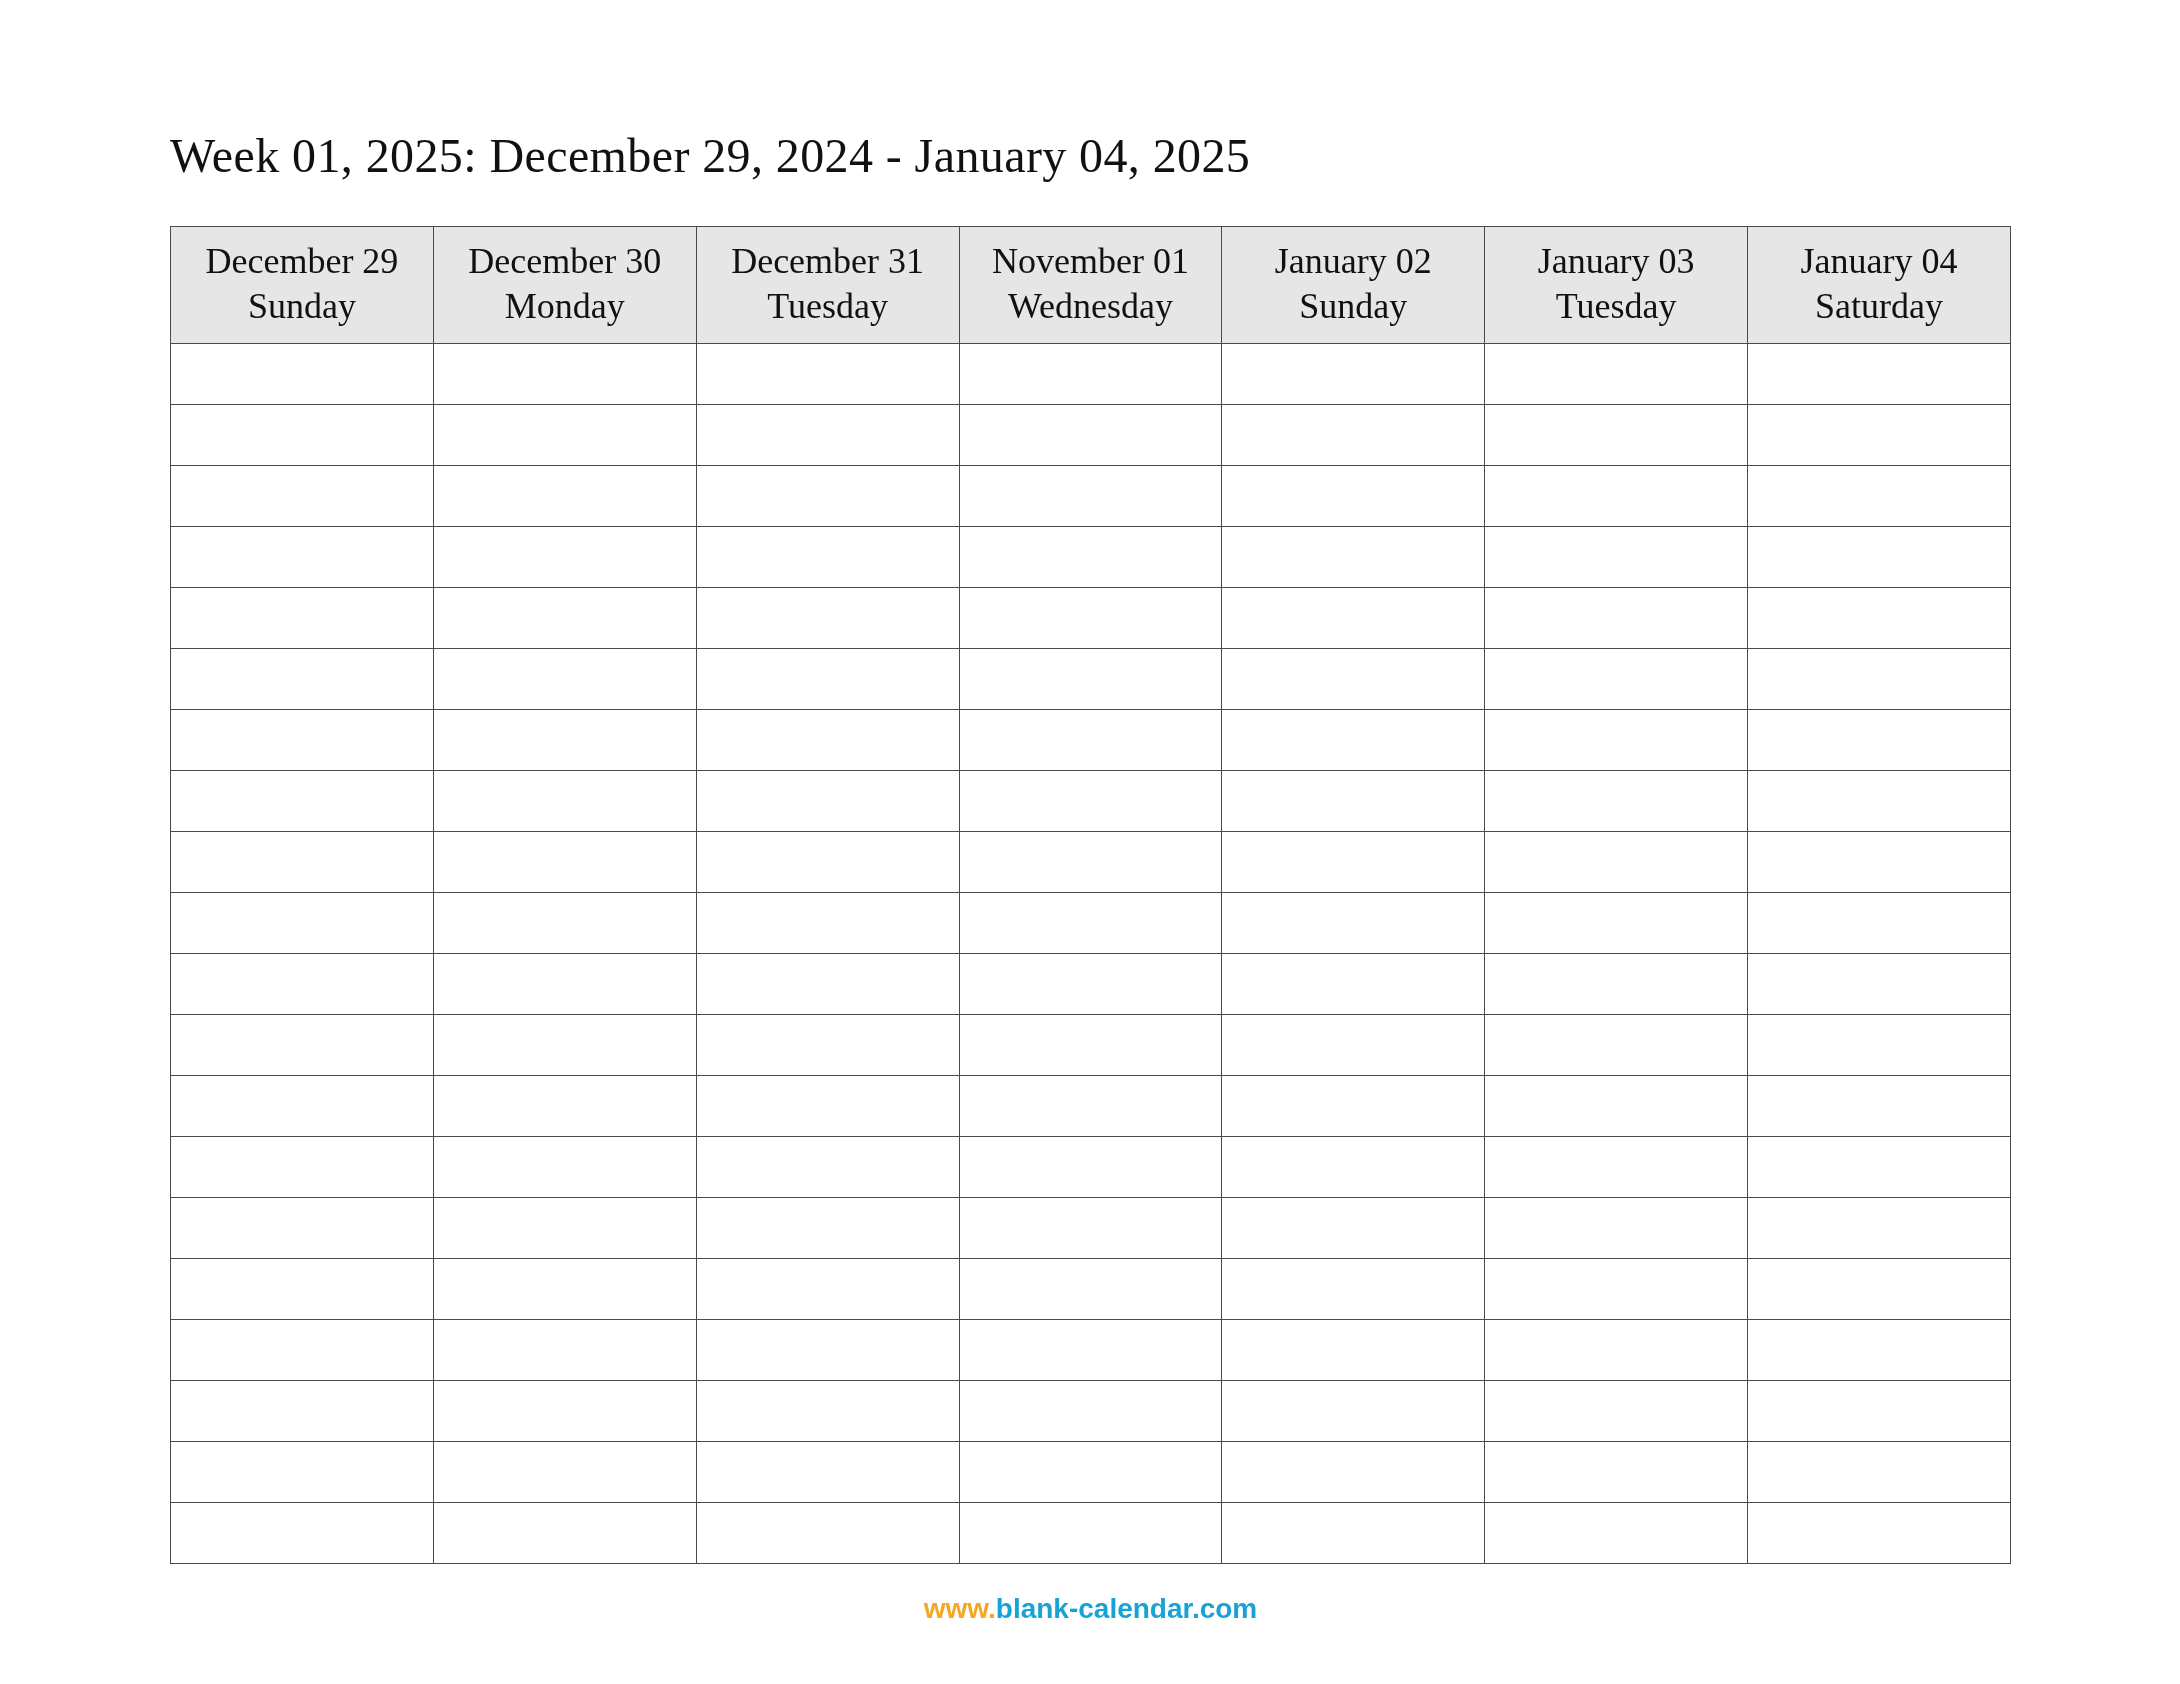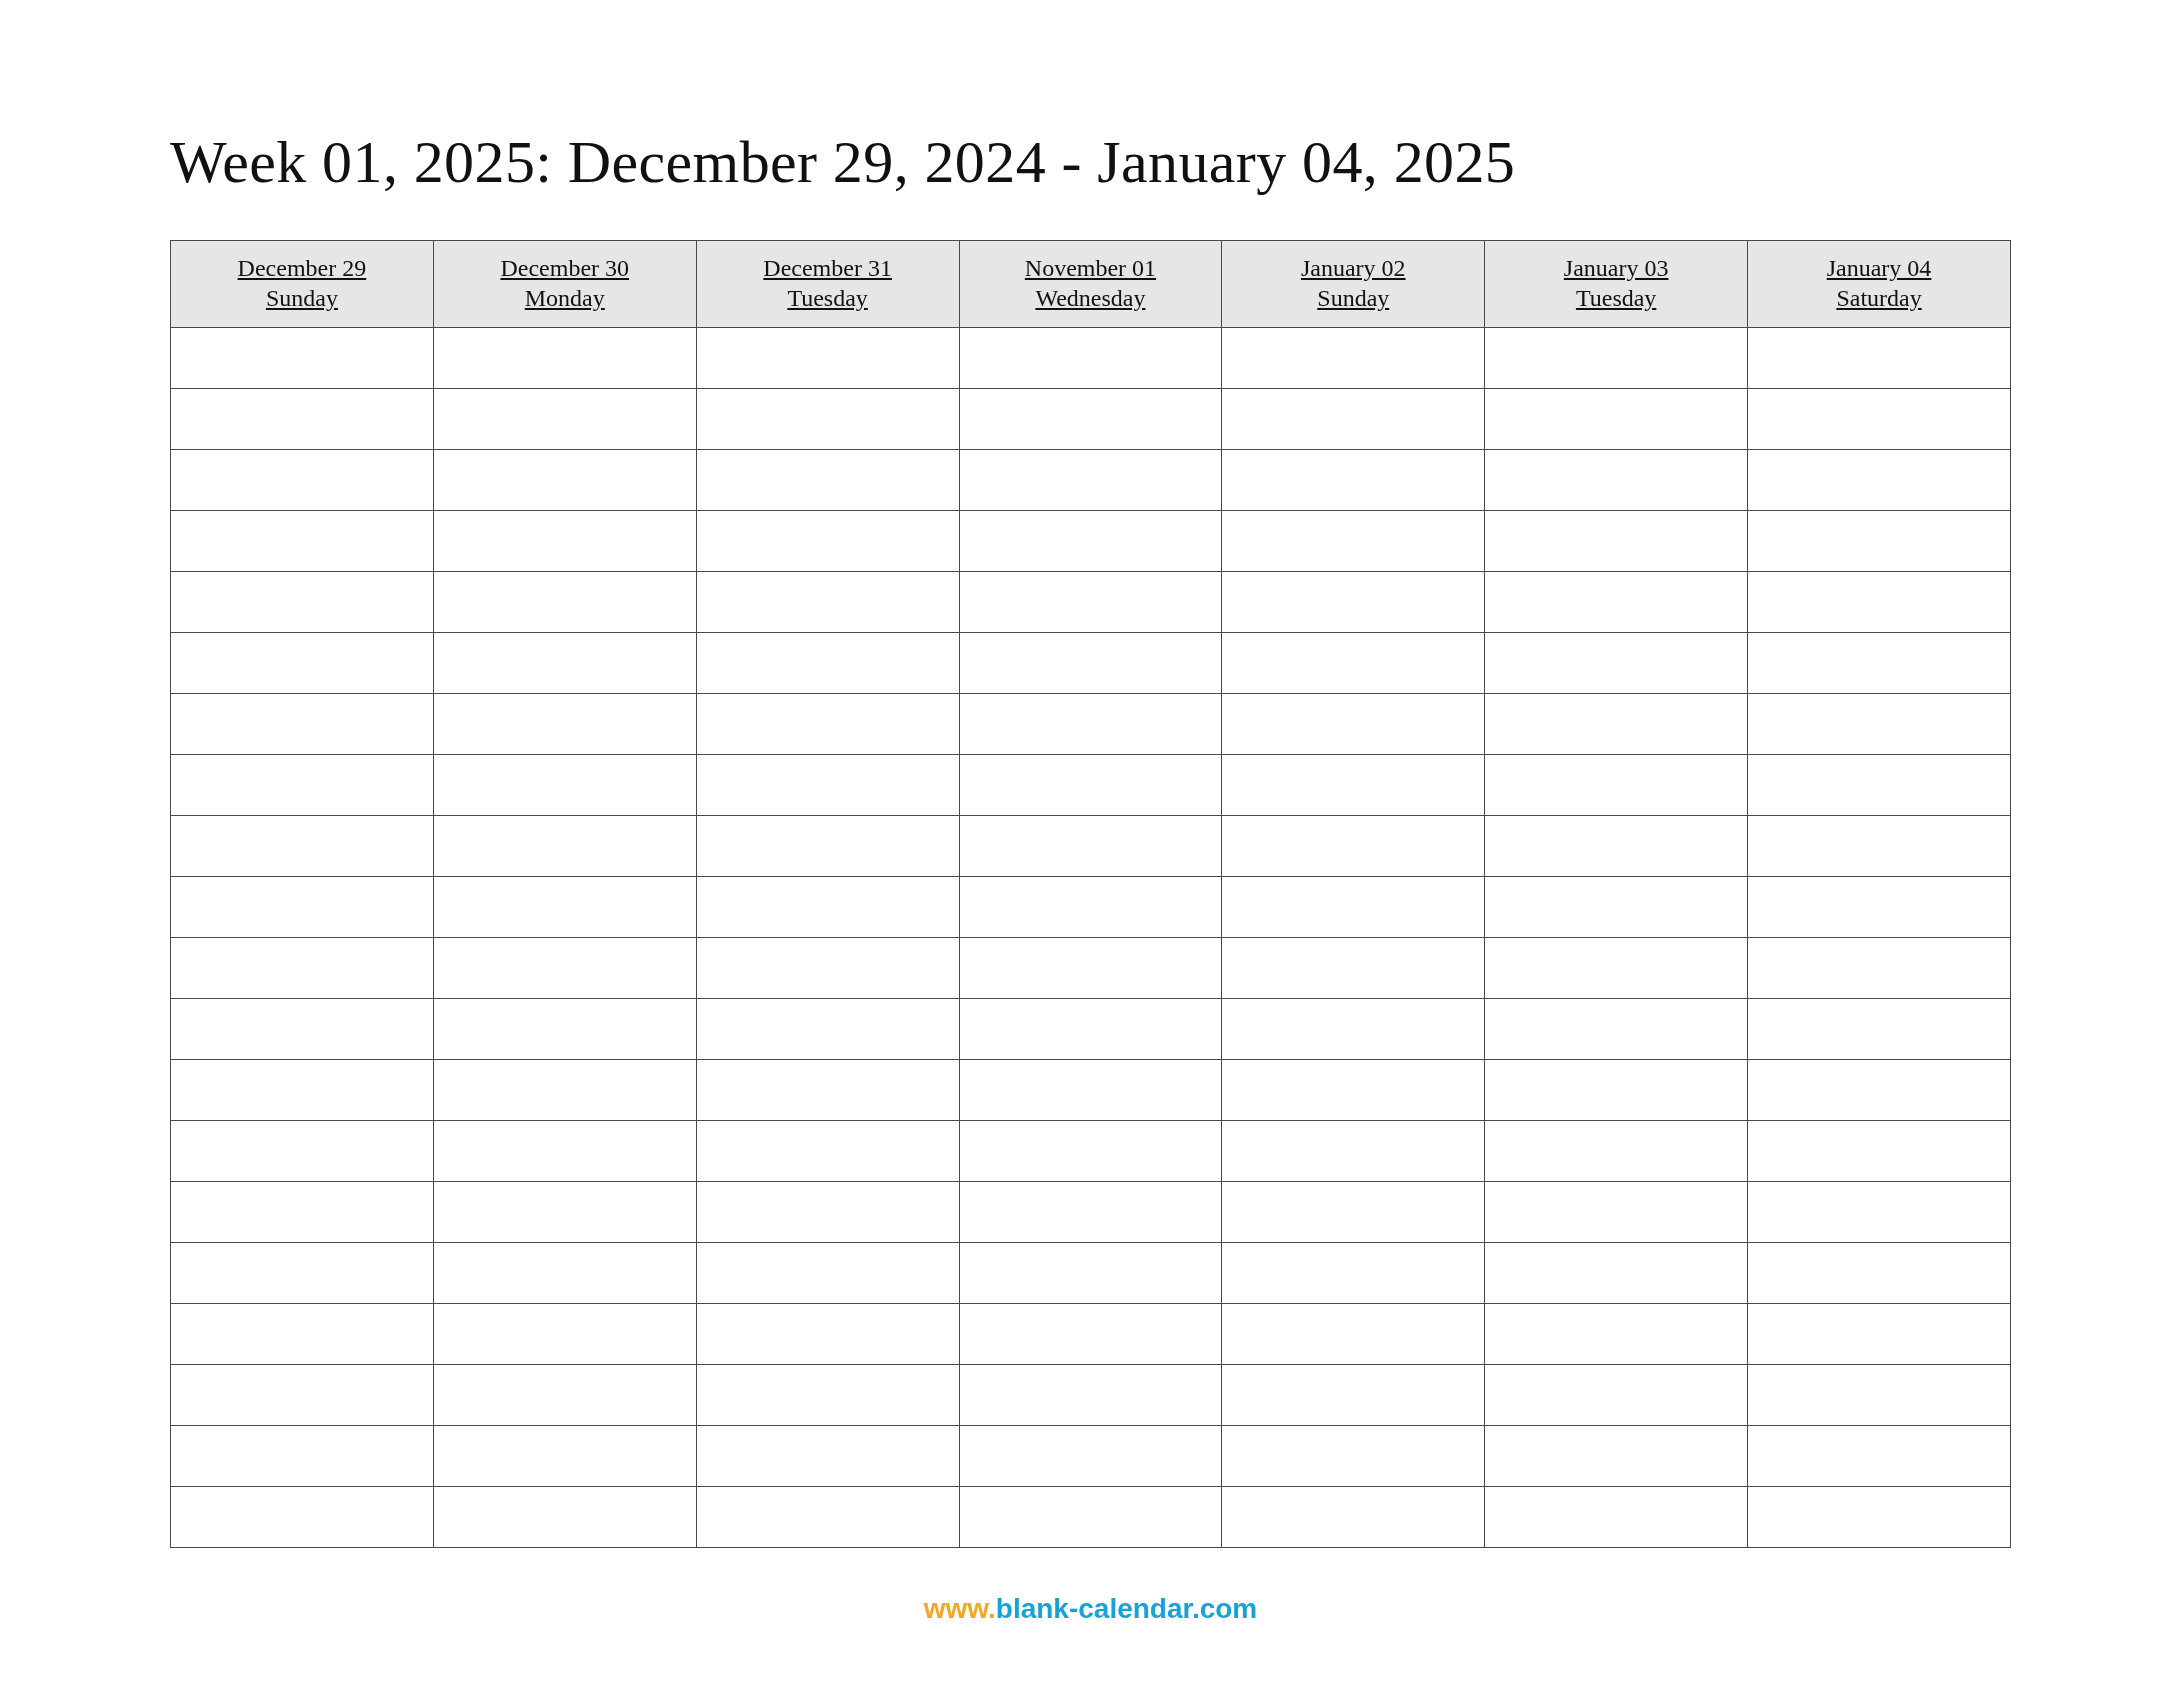--- a/index.html
+++ b/index.html
@@ -12,42 +12,41 @@
     color: #111;
   }
   .page {
     box-sizing: border-box;
     width: 2181px;
     height: 1685px;
     padding: 128px 170px 0 170px;
     position: relative;
   }
   .title {
-    font-size: 60px;
+    font-size: 48px;
     font-weight: 400;
     margin: 0 0 43px 0;
     letter-spacing: 0.4px;
   }
   table.calendar {
     border-collapse: collapse;
     width: 100%;
     table-layout: fixed;
   }
   table.calendar th,
   table.calendar td {
     border: 1.7px solid #4a4a4a;
   }
   table.calendar th {
     background: #e6e6e6;
     font-weight: 400;
-    font-size: 24px;
+    font-size: 36px;
     line-height: 1.25;
     padding: 12px 3.4px 13.6px 3.4px;
     text-align: center;
-    text-decoration: underline;
   }
   table.calendar th .date-line { display: block; }
   table.calendar th .dow-line  { display: block; text-align: center; }
   table.calendar td {
     height: 58px;
     background: #fff;
   }
   .footer {
     position: absolute;
     bottom: 60px;

